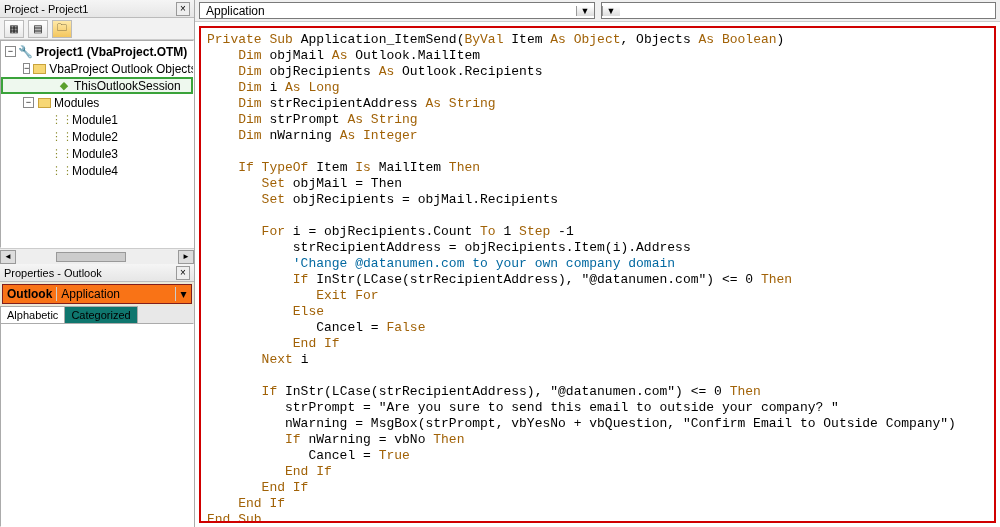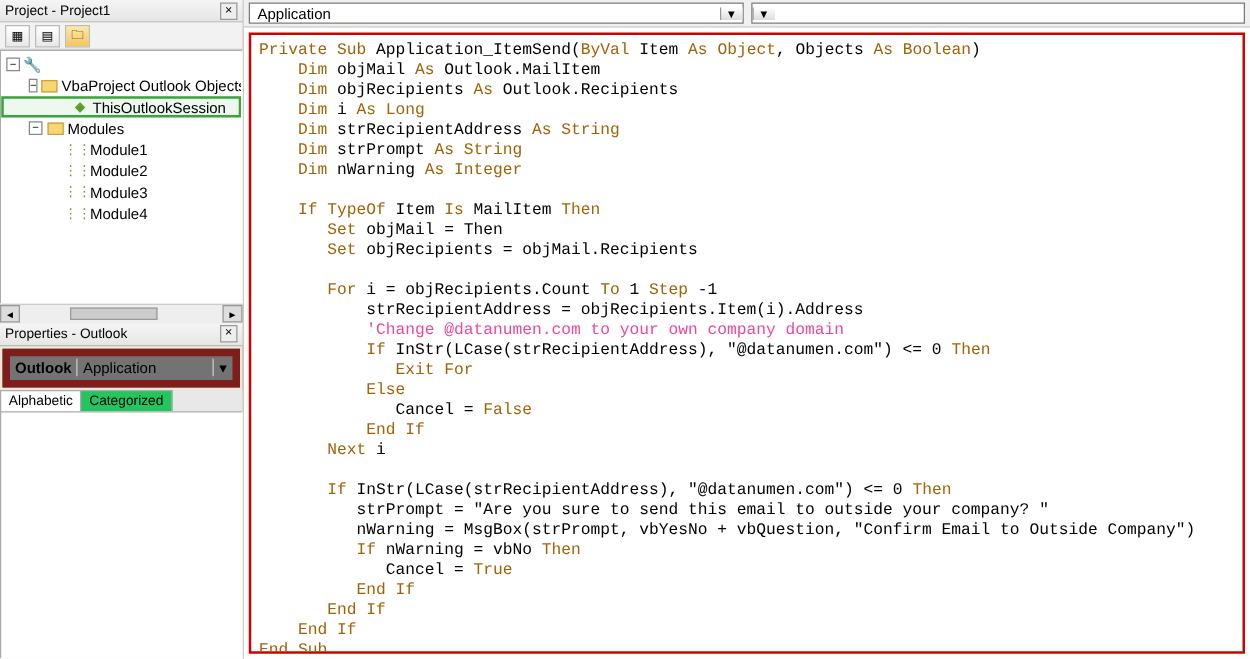--- a/index.html
+++ b/index.html
@@ -59,26 +59,26 @@
 .sp{display:inline-block;width:14px;}
 .icon{width:14px;height:14px;margin-right:3px;display:inline-flex;align-items:center;justify-content:center;}
 .icon-proj{color:#2b5fab;font-size:12px;}
 .icon-folder{background:#f7d774;border:1px solid #c9a33c;width:13px;height:10px;}
 .icon-class{color:#5aa02c;font-size:11px;}
 .icon-mod{color:#8a8a2a;font-size:11px;}
 .tree-row.sel{border:2px solid #3aa33a;background:#eef8ee;}
 .hscroll{height:16px;background:#eee;border-top:1px solid #ccc;display:flex;align-items:center;}
 .hscroll .thumb{margin-left:40px;width:70px;height:10px;background:#ccc;border:1px solid #999;}
 .hscroll .arr{width:16px;height:14px;border:1px solid #999;background:#ddd;display:flex;align-items:center;justify-content:center;font-size:8px;}
-.prop-combo{display:flex;align-items:center;background:#737373;height:31px;border:6px solid #7f1d1d;margin:2px;}
+.prop-combo{display:flex;align-items:center;background:#f97316;height:20px;border:1px solid #7f1d1d;margin:2px;}
 .prop-combo .lbl{font-weight:bold;padding:0 4px;border-right:1px solid #ccc;}
 .prop-combo .val{padding:0 4px;flex:1;}
 .prop-combo .dd{width:16px;text-align:center;border-left:1px solid #ccc;}
 .tabs{display:flex;font-size:11px;background:#e8e8e8;align-items:flex-end;}
-.tab{padding:2px 6px;border:1px solid #aaa;border-bottom:none;background:#22c55e;margin-right:-1px;}
+.tab{padding:2px 6px;border:1px solid #aaa;border-bottom:none;background:#0f766e;margin-right:-1px;}
 .tab.active{background:#fff;}
 .prop-grid{flex:1;background:#fff;border:1px inset #fff;}
 
 .right-pane{
   flex:1;
   display:flex;
   flex-direction:column;
   background:#fff;
 }
 .combo-bar{display:flex;height:22px;gap:6px;padding:2px 4px;background:#f0f0f0;border-bottom:1px solid #ccc;}
@@ -88,39 +88,40 @@
 .code-wrap{flex:1;border:2px solid #d00000;margin:4px;overflow:auto;}
 .code{
   font-family: Consolas, "Courier New", monospace;
   font-size:13px;
   line-height:16px;
   white-space:pre;
   padding:4px 6px;
   color:#000;
 }
 .kw{color:#a16207;}
-.cm{color:#ec4899;}
+.cm{color:#0369a1;}
 </style>
 </head>
 <body>
 
 <div class="left-pane">
   <div class="panel-header">
     <span class="title">Project - Project1</span>
     <span class="x">×</span>
   </div>
   <div class="toolbar">
     <div class="tbtn">▦</div>
     <div class="tbtn">▤</div>
     <div class="tbtn folder">🗀</div>
   </div>
   <div class="tree">
     <div class="tree-row indent1">
       <span class="exp">−</span>
       <span class="icon icon-proj">🔧</span>
+      <b>Project1 (VbaProject.OTM)</b>
     </div>
     <div class="tree-row indent2">
       <span class="exp">−</span>
       <span class="icon">
           <span class="icon-folder"></span>
         </span>
       <span>VbaProject Outlook Objects</span>
     </div>
     <div class="tree-row indent3 sel">
       <span class="sp"></span>

